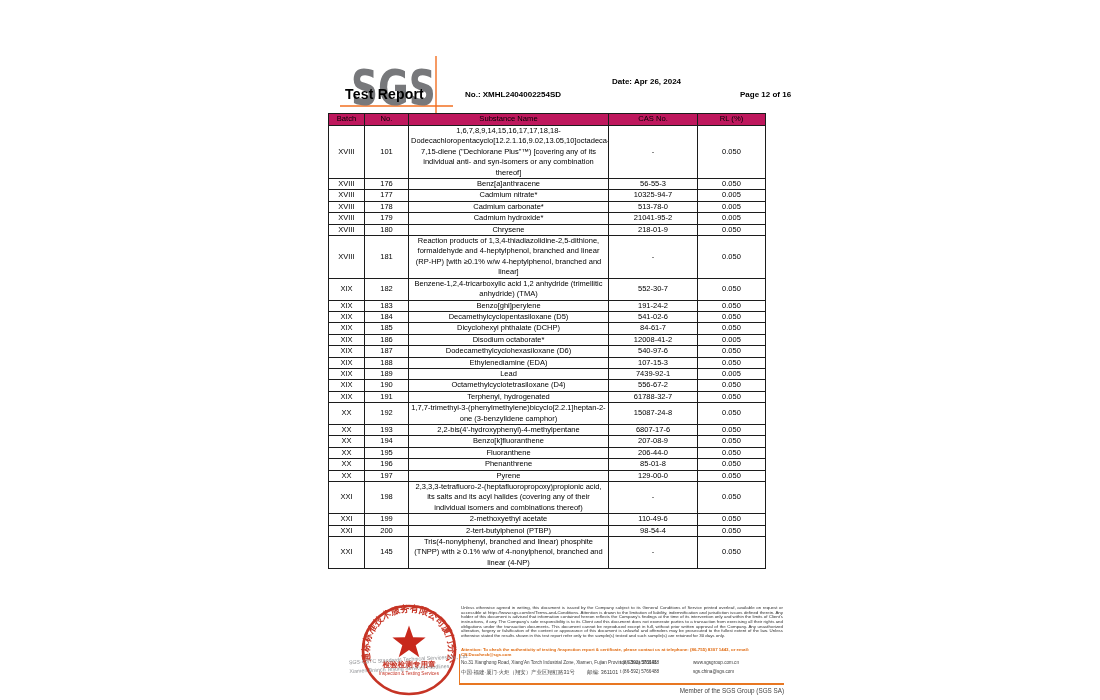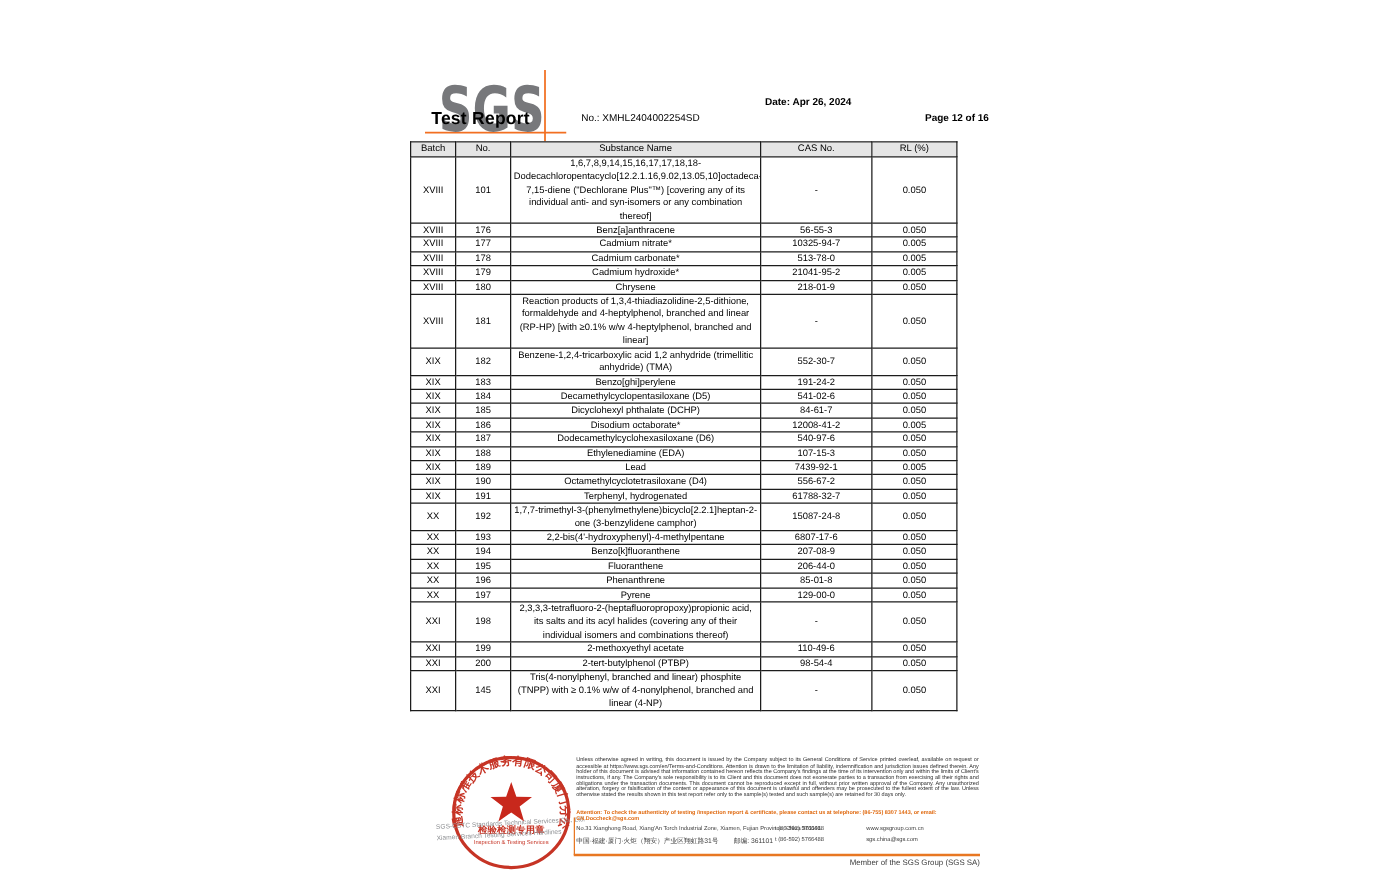--- a/index.html
+++ b/index.html
@@ -2,30 +2,30 @@
 <html><head>
 <meta charset="utf-8">
 <style>
   html,body{margin:0;padding:0;background:#ffffff;}
   .page{position:relative;width:1100px;height:700px;background:#ffffff;overflow:hidden;
         font-family:"Liberation Sans","DejaVu Sans",sans-serif;color:#000;}
 
   
   .logo{position:absolute;left:339px;top:8px;width:125px;height:72px;margin-top:44px;}
   .title{position:absolute;left:345px;top:86px;font-size:14px;font-weight:bold;letter-spacing:.2px;}
-  .report-no{position:absolute;left:465px;top:90px;font-size:8px;font-weight:normal;}
+  .report-no{position:absolute;left:465px;top:90px;font-size:8px;font-weight:bold;}
   .report-date{position:absolute;left:612px;top:77px;font-size:8px;font-weight:bold;}
   .report-pageno{position:absolute;left:729px;top:90px;font-size:8px;font-weight:bold;margin-left:11px;}
 
   
   table.subs{position:absolute;left:328px;top:113px;width:437px;border-collapse:collapse;
              table-layout:fixed;font-size:7.5px;line-height:10.4px;}
   .subs th,.subs td{border:1px solid #1c1c1c;text-align:center;vertical-align:middle;
                     padding:0 2px;font-weight:normal;overflow:hidden;}
-  .subs thead th{background:#e5e5e5;height:11px;font-size:7.6px;}
+  .subs thead th{background:#be185d;height:11px;font-size:7.6px;}
   .subs td{height:10px;}
 
   
   .stamp{position:absolute;left:360px;top:603px;width:100px;height:95px;}
   .company-lines{position:absolute;left:349px;top:655px;transform:rotate(-3deg);
                  font-size:5.3px;line-height:8.5px;color:#8f9194;white-space:nowrap;}
   .disclaimer{position:absolute;left:461px;top:606px;width:322px;font-size:4.4px;
               line-height:4.65px;color:#2e2e2e;text-align:justify;}
   .attention{position:absolute;left:461px;top:648px;width:322px;font-size:4.4px;
              line-height:4.9px;color:#e06a10;font-weight:bold;}

